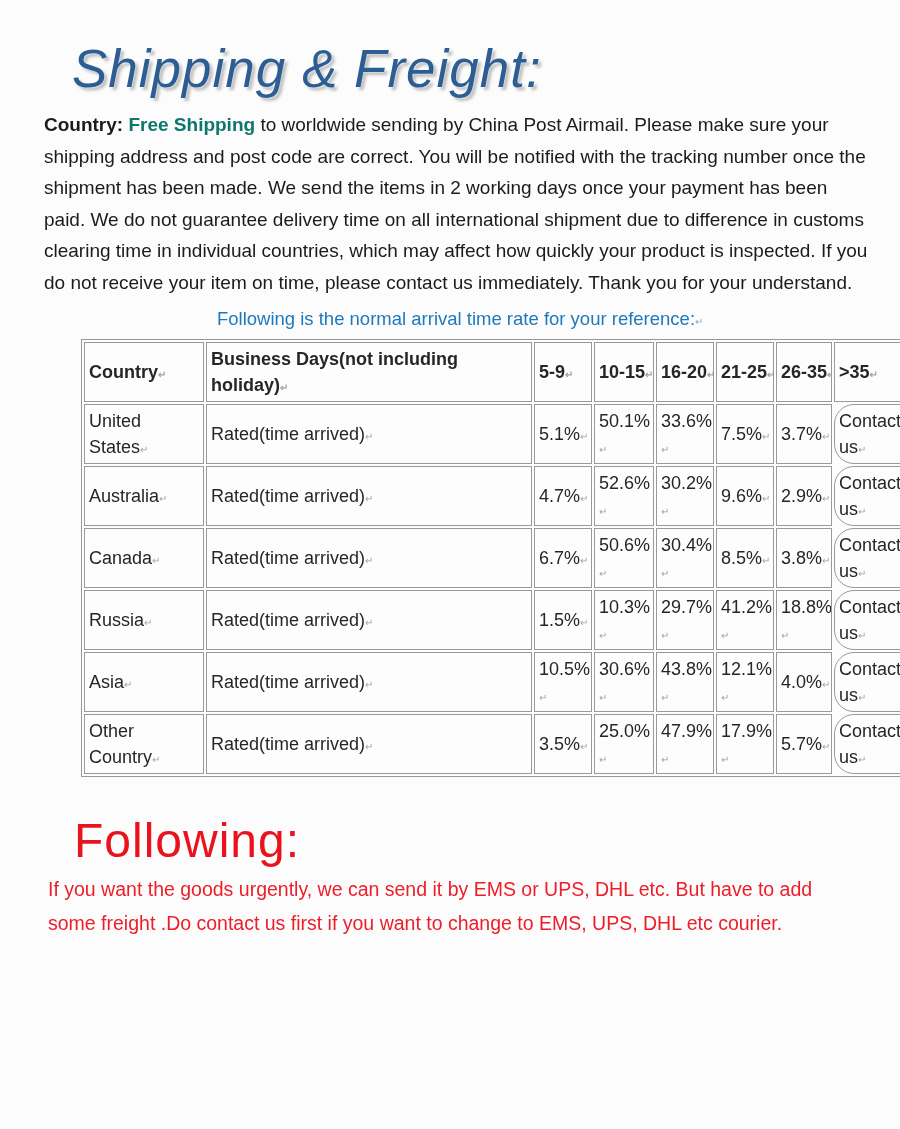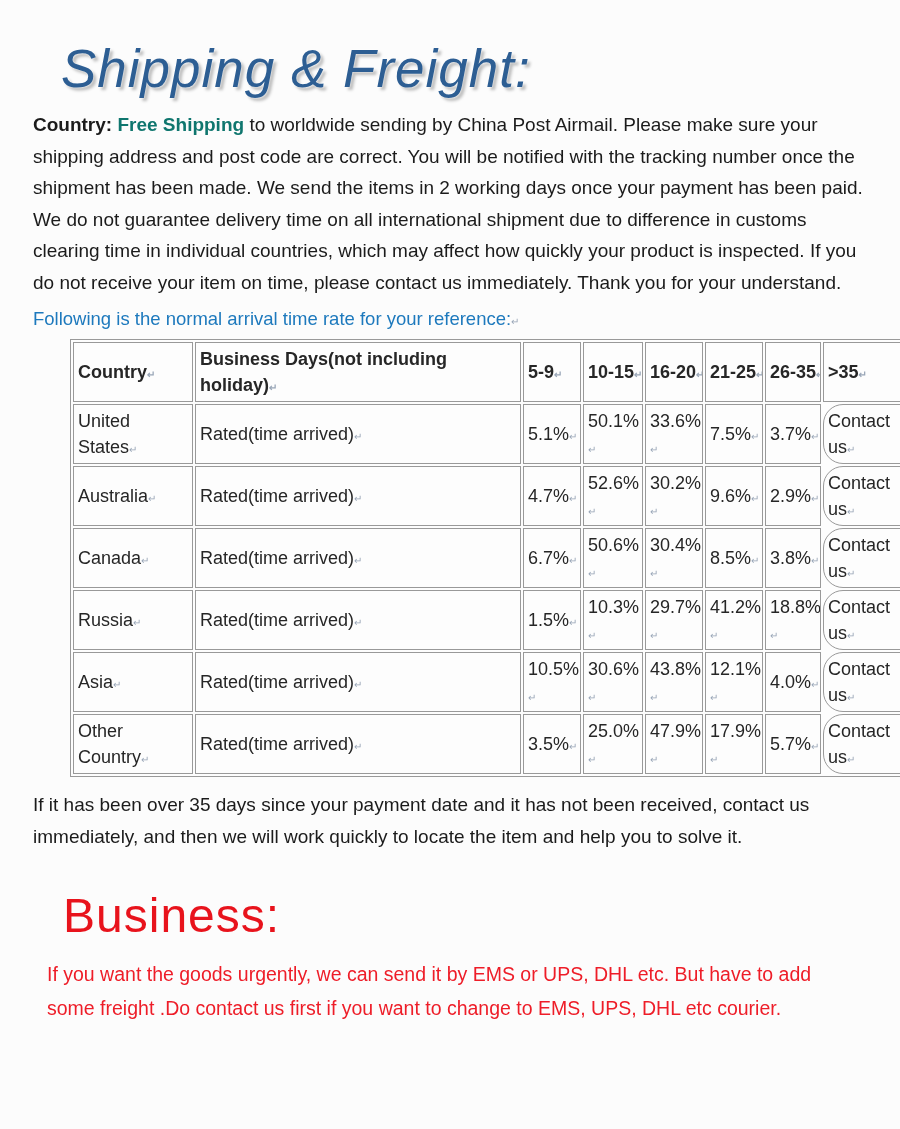--- a/index.html
+++ b/index.html
@@ -4,21 +4,21 @@
 <style>
   * { box-sizing: border-box; }
   html, body { margin: 0; padding: 0; }
   body {
     width: 900px; height: 1129px;
     background: #fcfcfc;
     font-family: "Liberation Sans", sans-serif;
     color: #1e1e1e;
     overflow: hidden;
   }
-  .page { padding: 38px 32px 0 33px; }
+  .page { padding: 38px 32px 0 44px; }
 
   .title {
     margin: 0 0 10px 28px;
     font-size: 53px;
     font-style: italic;
     font-weight: 400;
     letter-spacing: 1px;
     color: #2d5e93;
     text-shadow: 0 0 2px #ffffff, 3px 3px 3px #bdbdbd;
   }
@@ -29,20 +29,21 @@
     line-height: 1.66;
     color: #1b1b1b;
   }
   .freight-par .lbl { font-weight: 700; }
   .free-ship { color: #0f766e; font-weight: 700; }
 
   .table-intro {
     margin: 10px 0 9px 0;
     font-size: 18.5px;
     color: #1d79bd;
+    text-align: center;
   }
 
   table.rates {
     border-collapse: separate;
     border-spacing: 2px;
     table-layout: fixed;
     width: 836px;
     border: 1px solid #999;
     background: #fdfdfd;
     margin-left: 37px;
@@ -79,21 +80,21 @@
   }
 
   .attention-title {
     margin: 36px 0 4px 30px;
     font-size: 48px;
     font-weight: 400;
     letter-spacing: 1px;
     color: #e8131c;
   }
   .attention-body {
-    margin: 14px;
+    margin: 4px;
     font-size: 19.5px;
     line-height: 1.75;
     color: #ee1d28;
   }
 </style>
 </head>
 <body>
 
 <div class="page">
 
@@ -187,19 +188,18 @@
           <td>3.5%<span class="rm">↵</span></td>
           <td>25.0%<span class="rm">↵</span></td>
           <td>47.9%<span class="rm">↵</span></td>
           <td>17.9%<span class="rm">↵</span></td>
           <td>5.7%<span class="rm">↵</span></td>
           <td class="col-last">Contact us<span class="rm">↵</span></td>
         </tr>
       </tbody>
   </table>
 
-  <p class="over35-note">If it has been over 35 days since your payment date and it has not been received, contact us immediately, and then we will work quickly to locate the item and help you to solve it.</p>
-
-  <h2 class="attention-title">Business:</h2>
+
+  <h2 class="attention-title">Following:</h2>
 
   <p class="attention-body">If you want the goods urgently, we can send it by EMS or UPS, DHL etc. But have to add some freight .Do contact us first if you want to change to EMS, UPS, DHL etc courier.</p>
 
 </div>
 
 </body></html>

